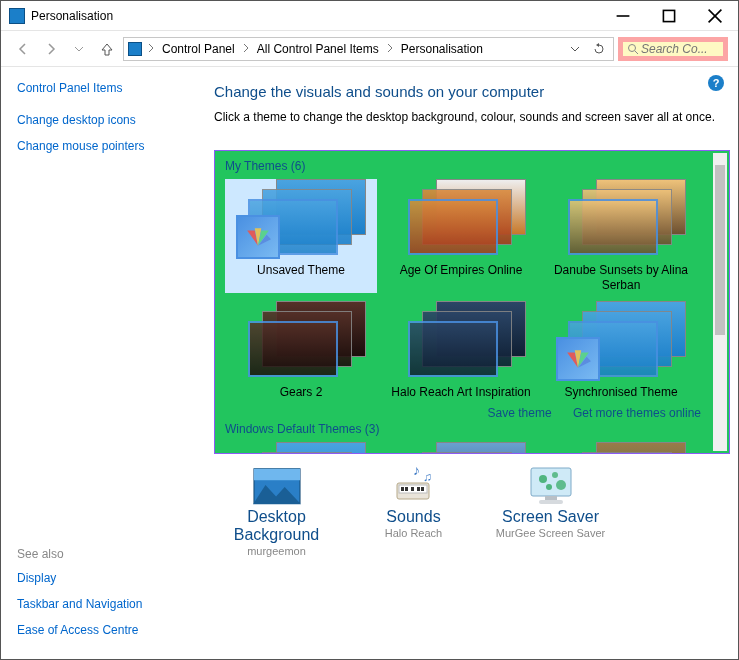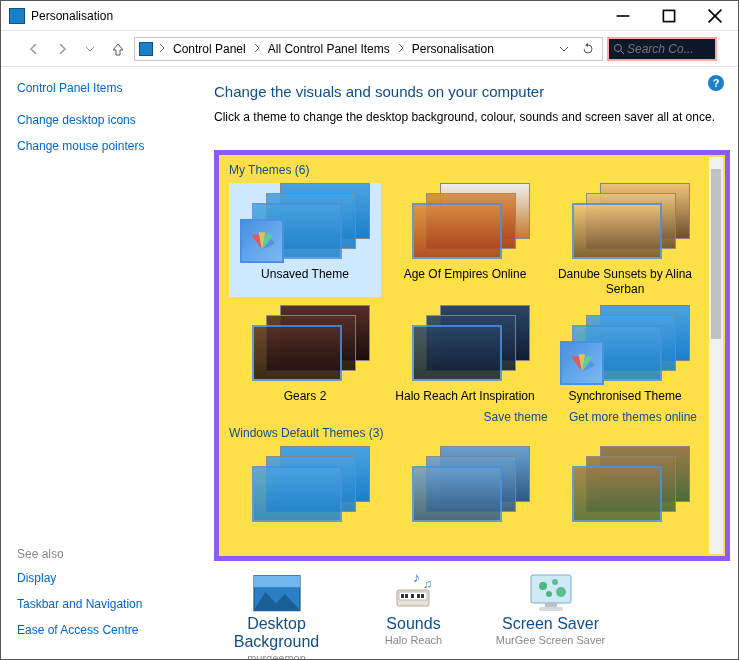--- a/index.html
+++ b/index.html
@@ -33,39 +33,39 @@
   }
   .win-ico { width: 16px; height: 16px; }
   .app-ico {
     width: 16px; height: 16px; background:#1b7fc9; border:1px solid #0b4f85;
     display:inline-block;
   }
   
   .navbar {
     display:flex; align-items:center; gap:4px;
     height: 36px;
-    padding: 0 21px;
+    padding: 0 10px;
     border-bottom:1px solid #e5e5e5;
   }
   .nav-btn { width:24px; height:24px; display:flex; align-items:center; justify-content:center; color:#999; }
   .nav-btn.enabled { color:#555; }
   .addr {
     display:flex; align-items:center; gap:4px;
     flex:1;
     height:24px;
     border:1px solid #c7c7c7; background:#fff;
     padding:0 4px; font-size:12px;
   }
   .addr .crumb { color:#000; cursor:default; padding:0 2px; }
   .addr .sep svg { width:10px; height:10px; }
   .addr .spacer { flex:1; }
   .addr-btn { width:20px; display:flex;justify-content:center;align-items:center; color:#555; }
   .search {
     width:110px; height:24px;
-    border:2px solid #fca5a5; background:#0f172a;
+    border:5px solid #fca5a5; background:#fef9c3;
     display:flex; align-items:center; padding:0 4px; color:#888;
   }
   .search input { border:none; outline:none; width:80px; font-size:12px; font-style:italic; color:#888; background:transparent; }
   
   .content { display:flex; height: calc(100% - 30px - 36px); }
   .sidebar {
     width: 195px;
     padding: 14px 6px 10px 16px;
     font-size: 12px;
     display:flex; flex-direction:column;
@@ -76,22 +76,22 @@
   .main { flex:1; padding: 14px 8px 6px 18px; position:relative; }
   .help-icon {
     position:absolute; right:14px; top:8px;
     width:16px;height:16px;border-radius:50%;
     background:#1b7fc9; color:#fff; font-weight:bold;
     display:flex;align-items:center;justify-content:center; font-size:11px;
   }
   .main h1 { color:#0f4e8b; font-weight: normal; font-size: 15px; margin: 2px 0 10px; }
   .main .subtitle { font-size:12px; margin-bottom:26px; }
   .themes-box {
-    border:5px solid #8b5cf6; background:#fde047;
-    height: 411px; overflow:hidden;
+    border:1px solid #8b5cf6; background:#22c55e;
+    height: 304px; overflow:hidden;
     position:relative;
     padding: 6px 10px 6px 10px;
   }
   .themes-scroll { position:absolute; right:2px; top:2px; bottom:2px; width:14px; background:#f0f0f0; }
   .themes-scroll .thumb { position:absolute; left:2px; right:2px; top:12px; height:170px; background:#c1c1c1; }
   .section-title { color:#0f4e8b; font-size:12px; margin: 2px 0 6px; }
   .theme-grid { display:flex; flex-wrap:wrap; gap: 8px 8px; }
   .theme-cell {
     width: 152px;
     display:flex; flex-direction:column; align-items:center;

